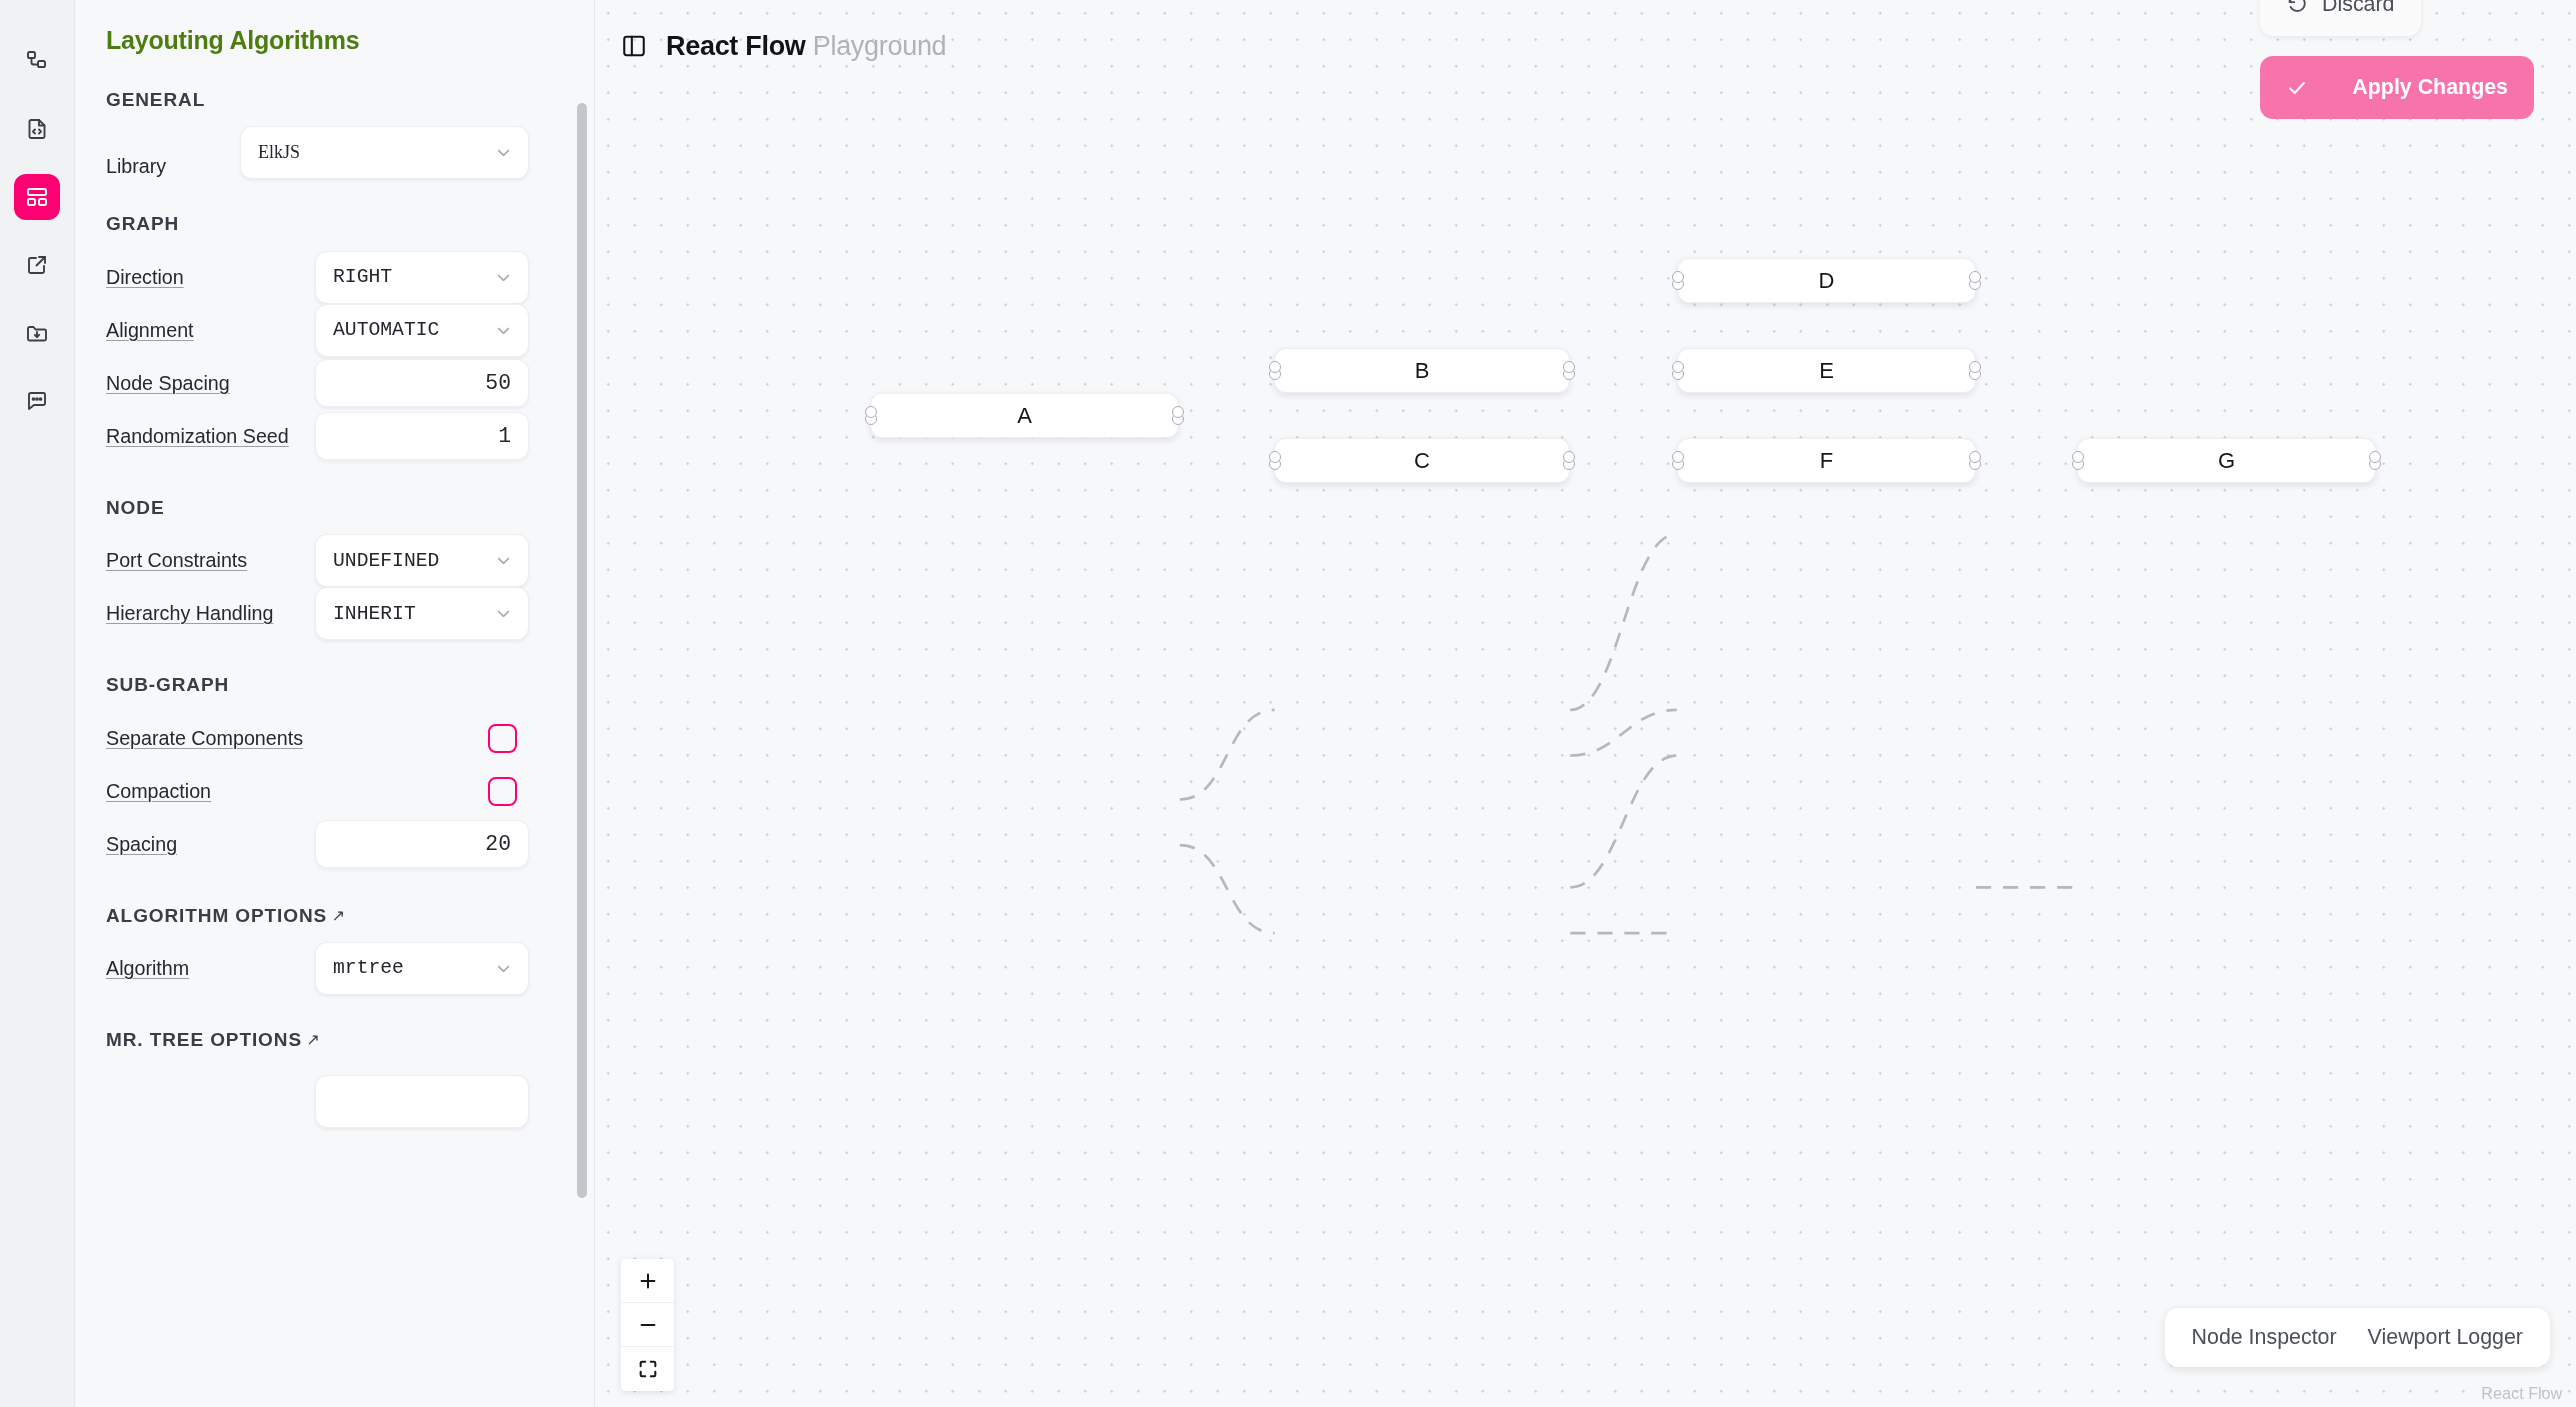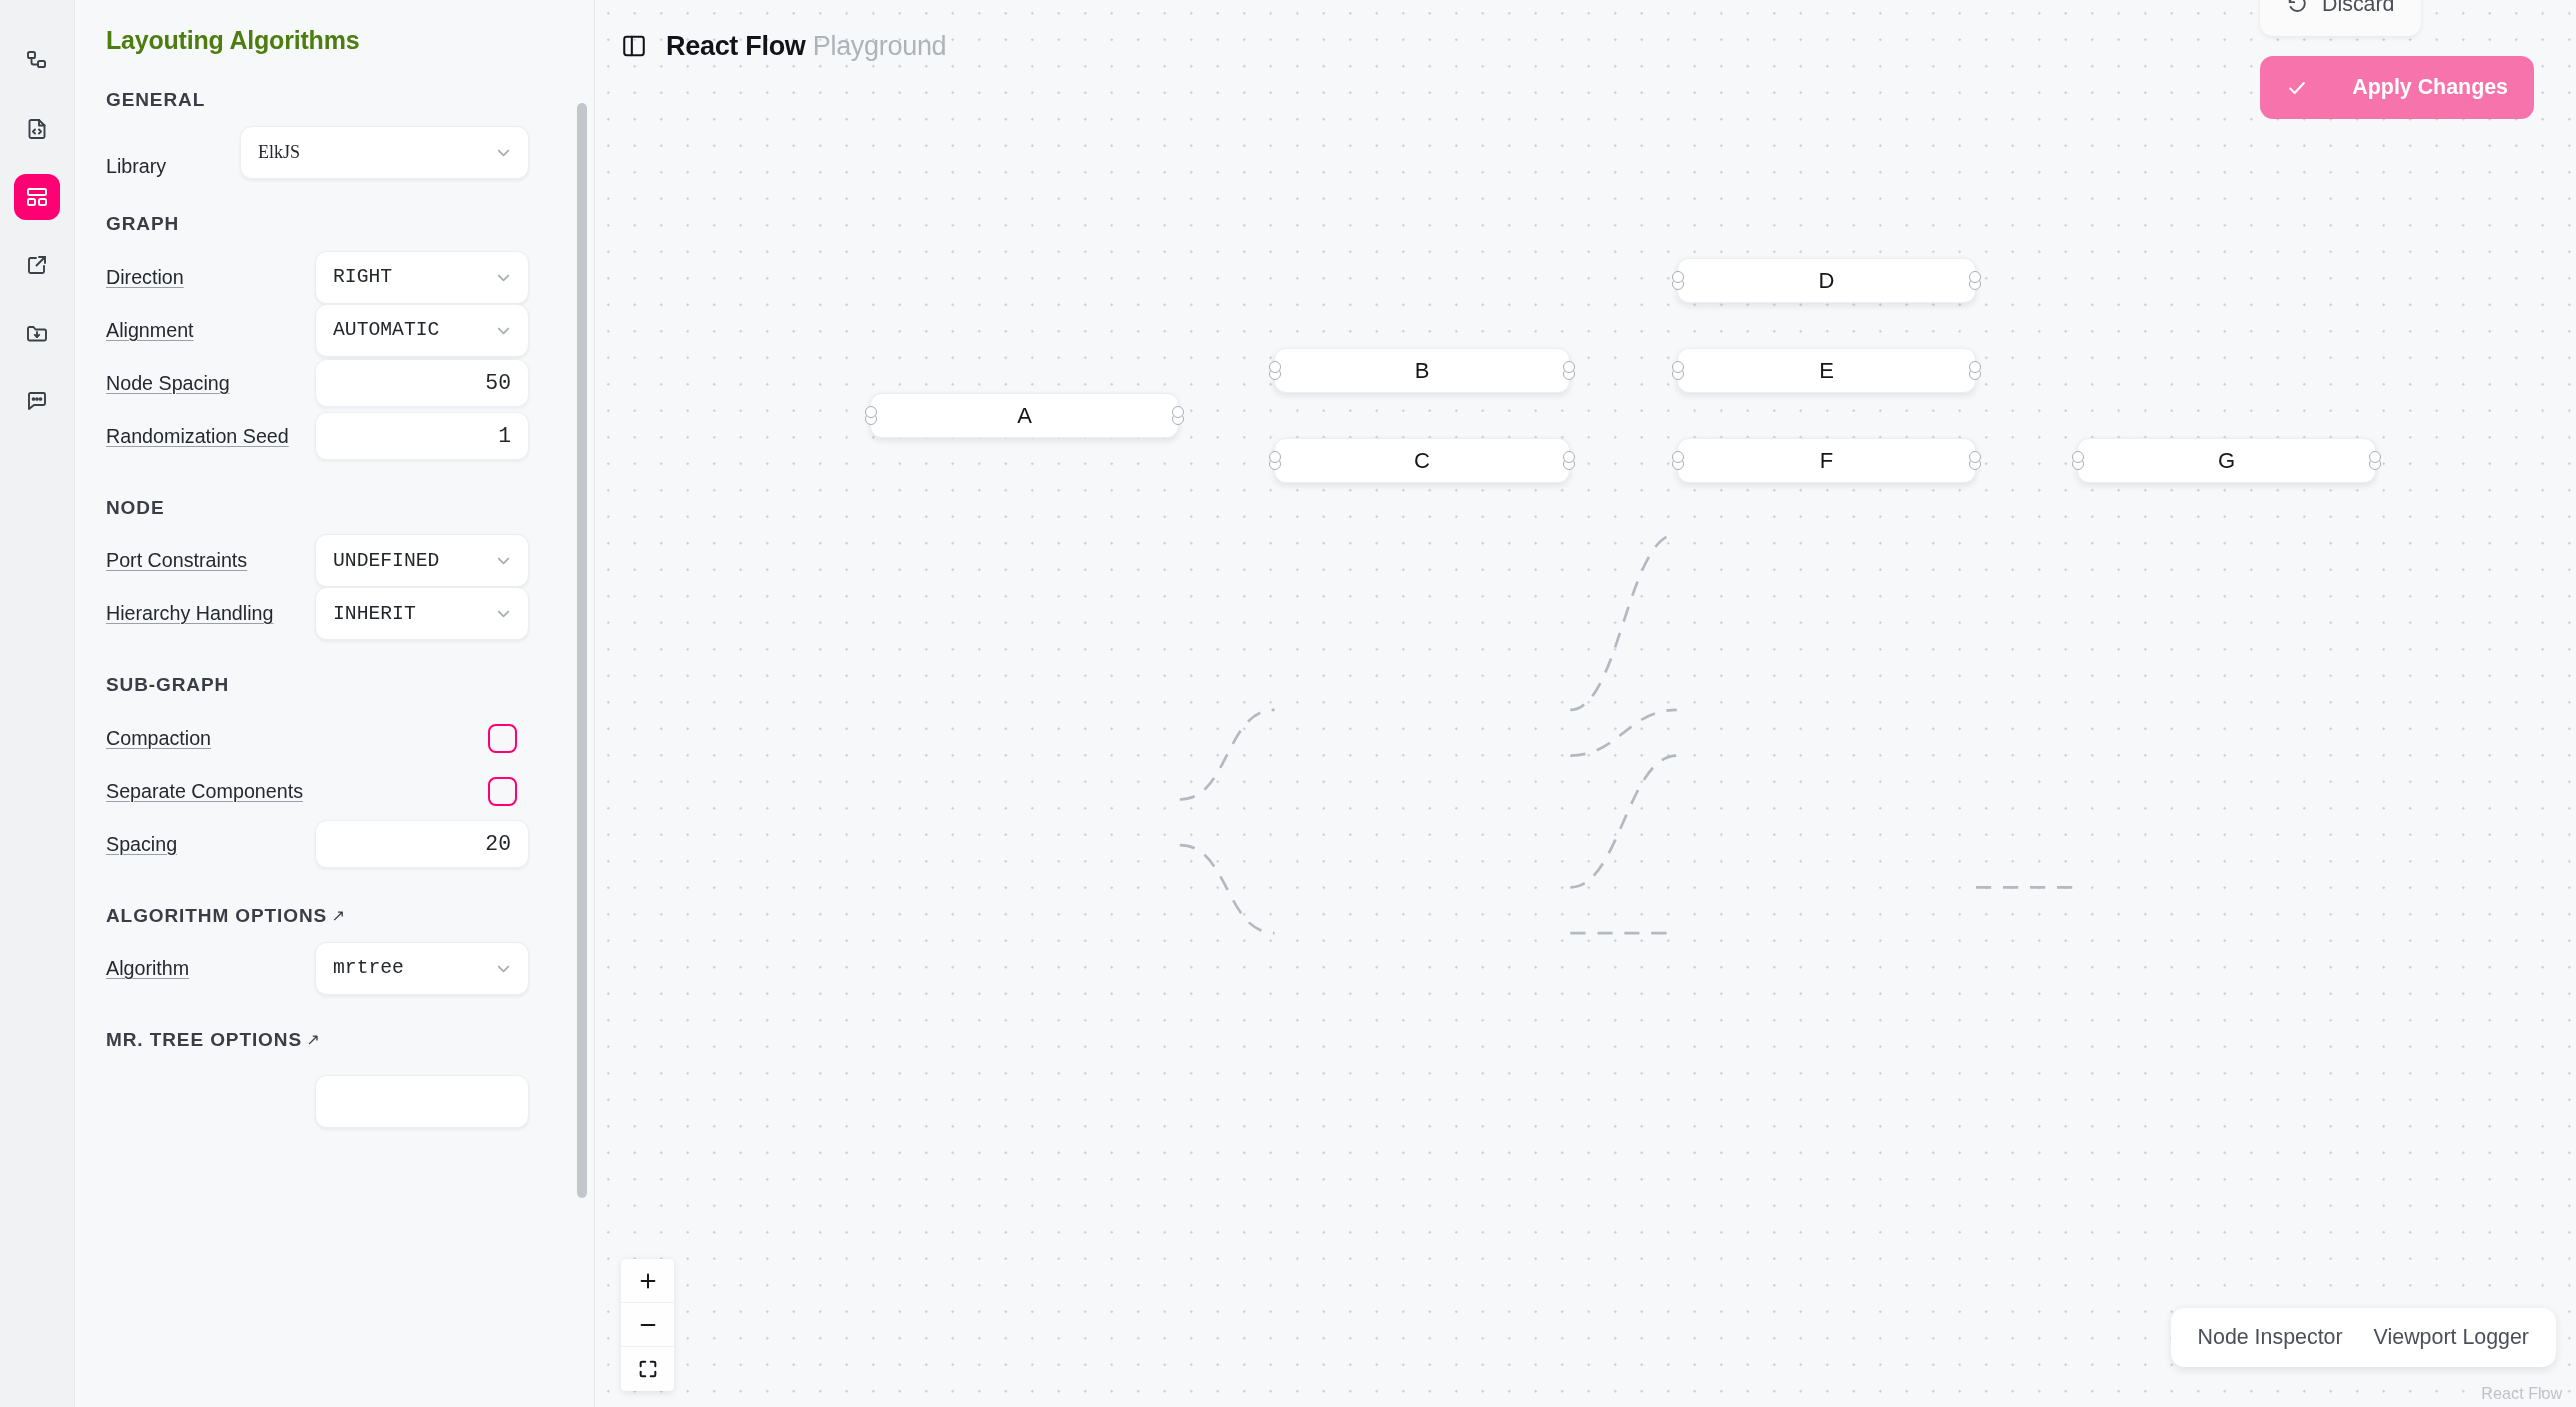--- a/index.html
+++ b/index.html
@@ -153,21 +153,21 @@
     box-shadow: 0 1.7px 6px rgba(22,26,34,.10); z-index: 4; overflow: hidden;
   }
   .zoomctl div {
     height: 44px; display: flex; align-items: center; justify-content: center;
     border-bottom: 0.9px solid #eef0f2; cursor: pointer; color: #15171c;
   }
   .zoomctl div:last-child { border-bottom: none; }
   .zoomctl svg { width: 22px; height: 22px; }
 
   .devtools {
-    position: absolute; right: 20px; bottom: 41px;
+    position: absolute; right: 26px; bottom: 41px;
     background: #fff; border-radius: 13.7px; padding: 17px 27px;
     box-shadow: 0 2.6px 8.6px rgba(22,26,34,.10);
     display: flex; gap: 31px; z-index: 4;
   }
   .devtools span { font-size: 21.4px; color: #4b4f57; cursor: pointer; }
   .attrib {
     position: absolute; right: 13.7px; bottom: 5.1px;
     font-size: 16.2px; color: #bfc3c9; z-index: 3;
   }
 </style>
@@ -323,26 +323,26 @@
         </div>
       </div>
 
       <div class="sp-40"></div>
       <div class="section-head">
         <span>SUB-GRAPH</span>
       </div>
       <div class="sp-18"></div>
 
       <div class="row">
+        <span class="label">Separate Components</span>
+        <div class="control checkbox"></div>
+      </div>
+
+      <div class="row">
         <span class="label">Compaction</span>
-        <div class="control checkbox"></div>
-      </div>
-
-      <div class="row">
-        <span class="label">Separate Components</span>
         <div class="control checkbox"></div>
       </div>
 
       <div class="row">
         <span class="label">Spacing</span>
         <div class="control numinput">
           <span>20</span>
         </div>
       </div>
 

